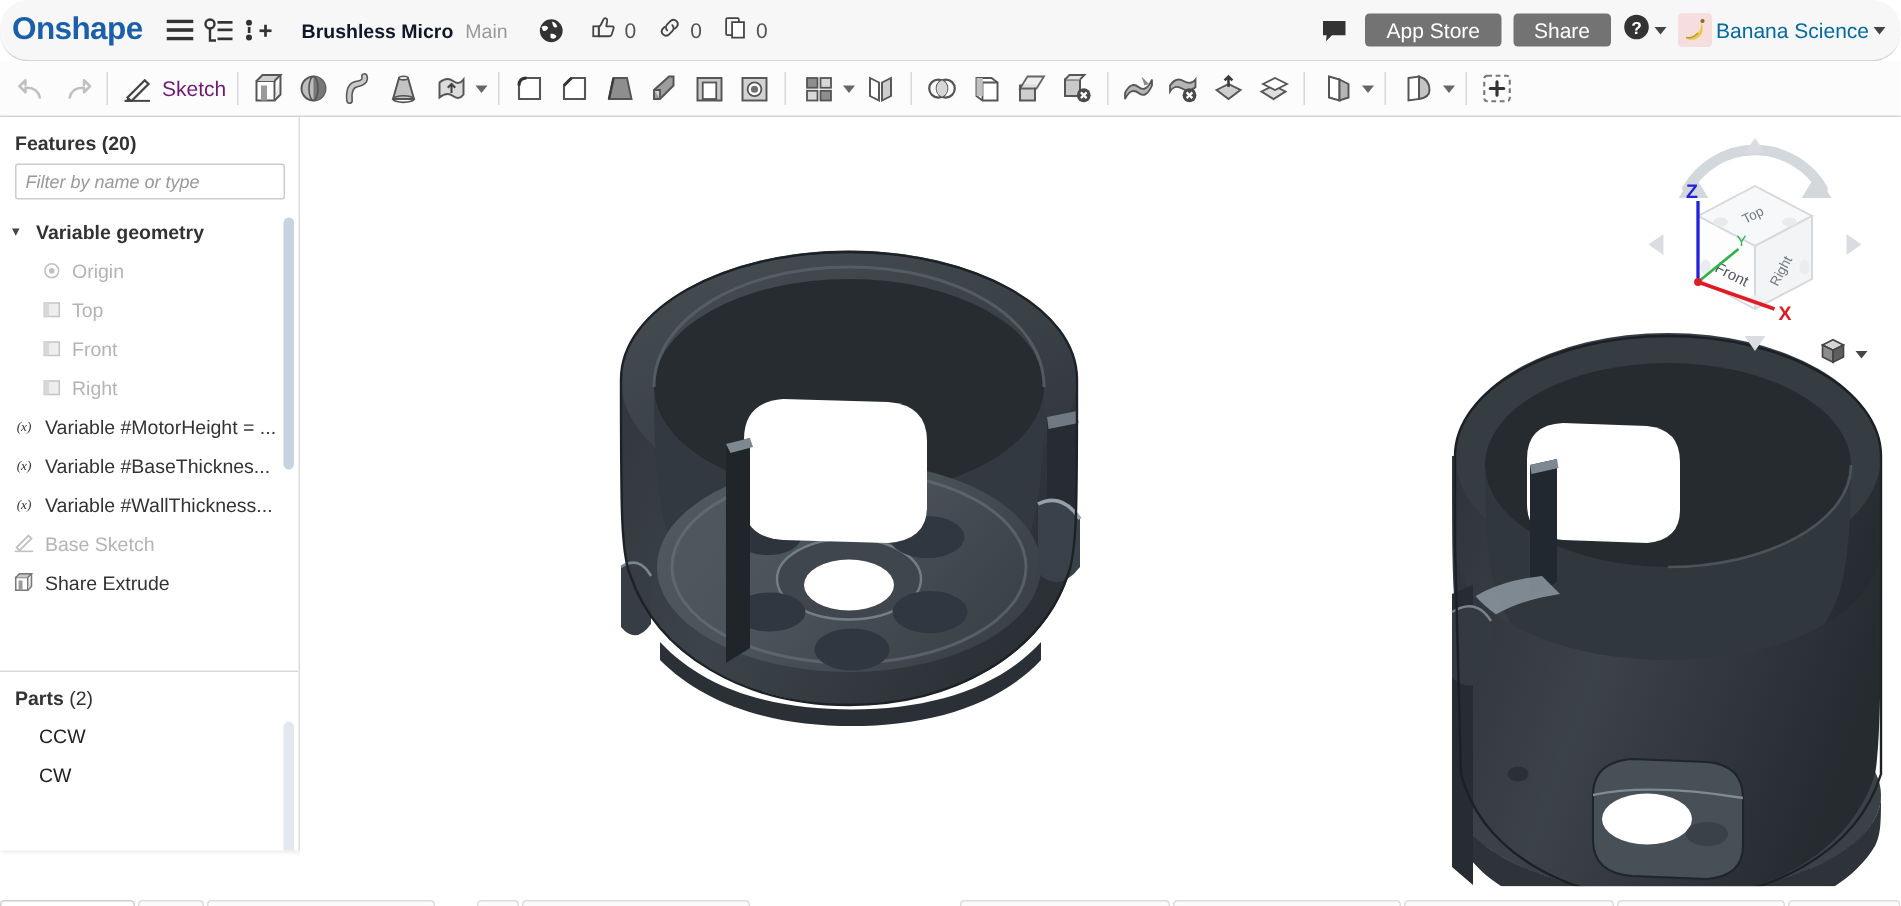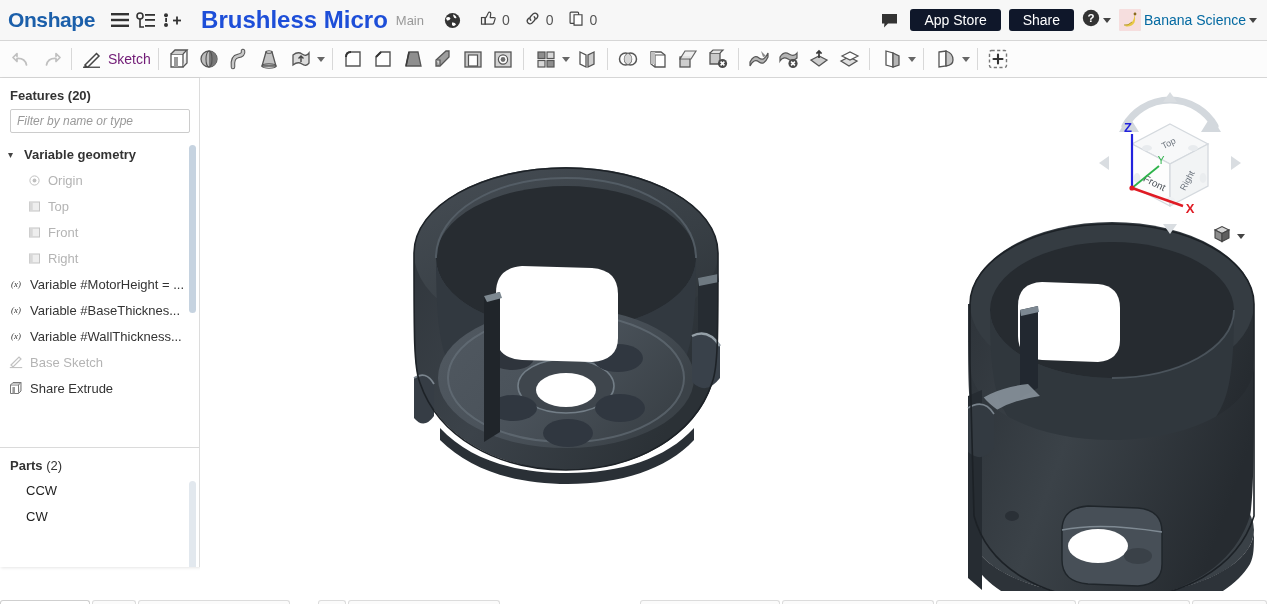--- a/index.html
+++ b/index.html
@@ -10,53 +10,53 @@
     font-family: "Liberation Sans", sans-serif;
     background: #ffffff;
   }
 
   
   #header {
     position: absolute; top: 0; left: 0;
     width: 1267px; height: 41px;
     background: #f7f7f7;
     border-bottom: 1px solid #d6d6d6;
-    display: flex; align-items: center;
+    display: flex; align-items: center; border-radius: 19px;
   }
   #logo {
     font-size: 21px; font-weight: bold;
     color: #1b5faa;
     letter-spacing: -0.4px;
     margin-left: 8px; margin-right: 12px;
   }
   .hdr-icon-btn {
     width: 26px; height: 26px;
     display: flex; align-items: center; justify-content: center;
     cursor: pointer; color: #333;
     flex: none;
   }
   #doc-title {
-    font-size: 24px; font-weight: bold; color: #1d4ed8;
+    font-size: 13px; font-weight: bold; color: #0f172a;
     margin-left: 16px; white-space: nowrap;
   }
   #doc-branch {
     font-size: 13px; color: #999;
     margin-left: 8px; white-space: nowrap;
   }
   .stat-group {
     display: flex; align-items: center; gap: 5px;
     margin-left: 14px; color: #444; font-size: 14px;
   }
   .stat-count { color: #555; font-size: 14px; }
   #hdr-right {
     margin-left: auto; display: flex; align-items: center;
     gap: 8px; margin-right: 10px;
   }
   .blue-btn {
-    background: #0f172a; color: #fff;
+    background: #737373; color: #fff;
     border: none; border-radius: 3px;
     font-size: 14px; font-family: "Liberation Sans", sans-serif;
     padding: 3px 14px; cursor: pointer; white-space: nowrap; text-align: center;
   }
   .help-wrap { display: flex; align-items: center; gap: 3px; cursor: pointer; }
   #avatar {
     width: 22px; height: 22px; border-radius: 2px;
     background: linear-gradient(135deg,#f3d6d8 0%,#e9c4c8 100%);
     display: flex; align-items: center; justify-content: center;
     font-size: 13px; overflow: hidden;

